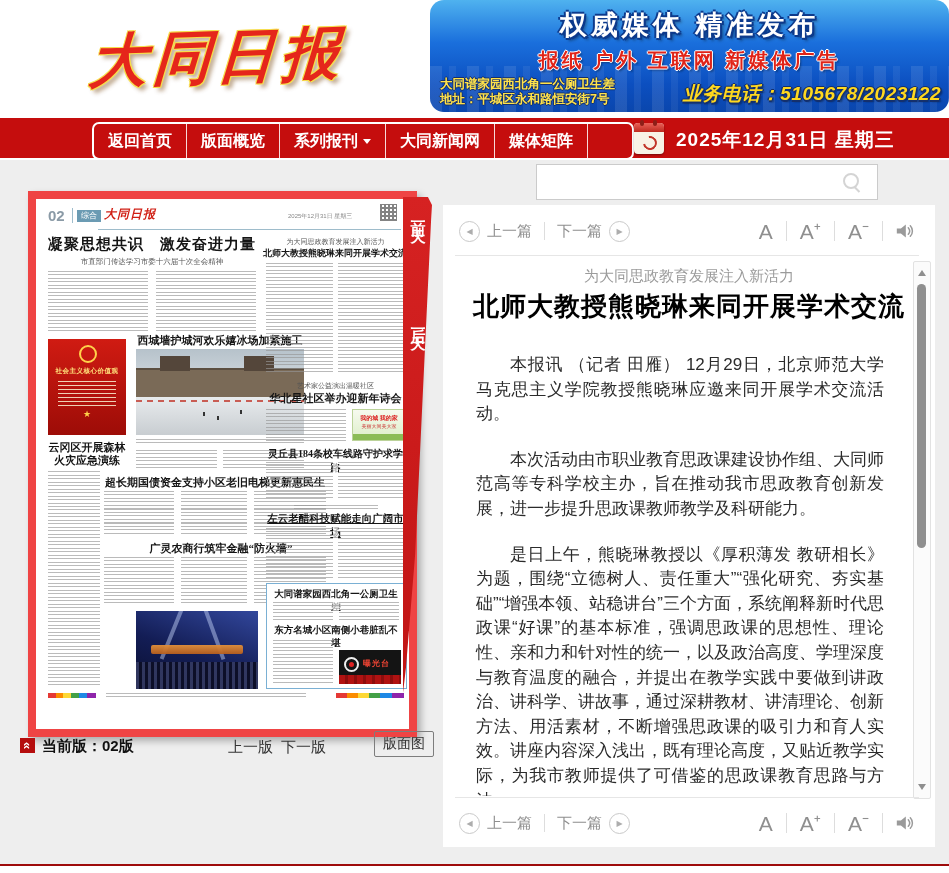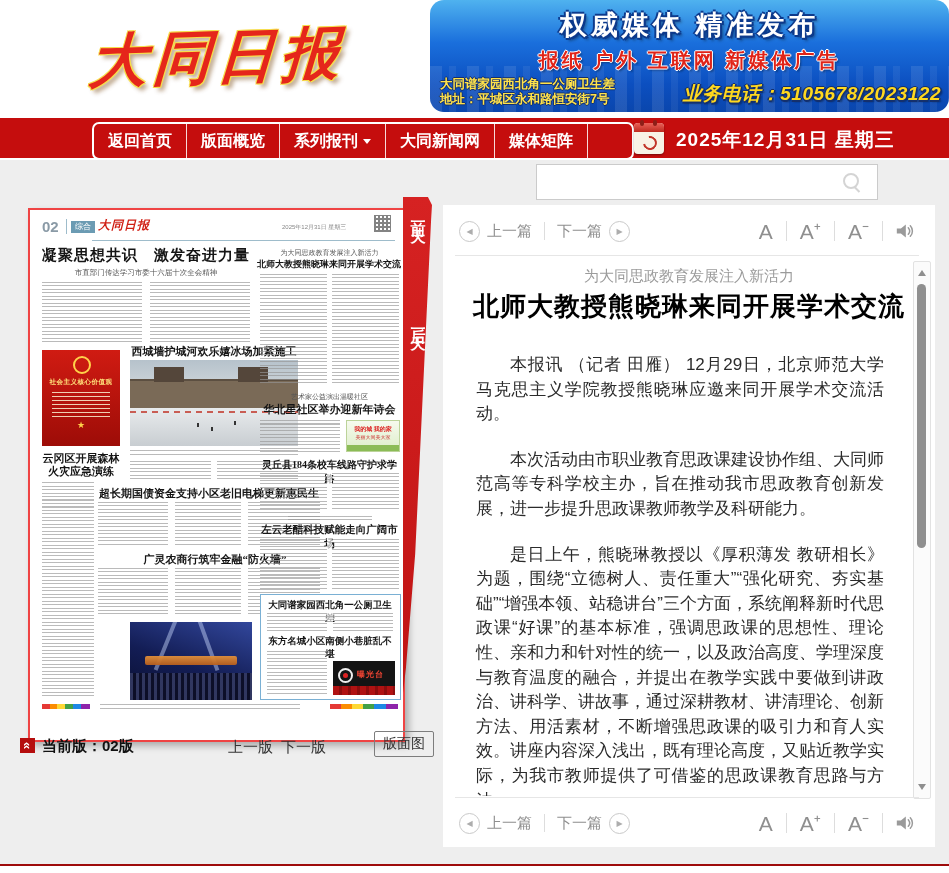--- a/index.html
+++ b/index.html
@@ -49,22 +49,22 @@
   .bottom-line{position:absolute;left:0;top:864px;width:100%;height:2px;background:#9e0b0b;}
 
   
   .search{position:absolute;left:536px;top:164px;width:340px;height:34px;background:#fff;border:1px solid #cbcbcb;}
   .search input{position:absolute;left:0;top:0;width:300px;height:100%;border:none;outline:none;
       background:transparent;padding:0 10px;font-size:15px;color:#333;}
   .mag{position:absolute;right:18px;top:8px;width:12px;height:12px;border:2px solid #d4d4d4;border-radius:50%;cursor:pointer;}
   .mag::after{content:"";position:absolute;left:11px;top:11px;width:2px;height:7px;background:#d4d4d4;transform:rotate(-45deg);}
 
   
-  .paper{position:absolute;left:28px;top:208px;width:373px;height:530px;background:#fff;
-      border:2px solid #ef4444;box-shadow:4px 4px 7px rgba(0,0,0,.28);cursor:pointer;}
+  .paper{position:absolute;left:28px;top:191px;width:373px;height:530px;background:#fff;
+      border:8px solid #ef4444;box-shadow:4px 4px 7px rgba(0,0,0,.28);cursor:pointer;}
   .mp{position:absolute;inset:0;font-family:"Liberation Serif",serif;color:#222;}
   .mp *{position:absolute;}
   .tx{background:repeating-linear-gradient(180deg,#969696 0,#969696 1px,transparent 1px,transparent 3.5px);opacity:.65;}
   .tx.g2{background:linear-gradient(90deg,transparent 0 48%,#fff 48% 52%,transparent 52%),
       repeating-linear-gradient(180deg,#969696 0,#969696 1px,transparent 1px,transparent 3.5px);}
   .tx.g3{background:linear-gradient(90deg,transparent 0 31.5%,#fff 31.5% 34.5%,transparent 34.5% 64.5%,#fff 64.5% 67.5%,transparent 67.5%),
       repeating-linear-gradient(180deg,#969696 0,#969696 1px,transparent 1px,transparent 3.5px);}
   .mh{font-weight:bold;color:#151515;text-align:center;font-family:"Liberation Serif",serif;}
   .mk{color:#555;text-align:center;font-family:"Liberation Sans",sans-serif;}
   .mp-rule{left:62px;right:8px;top:30px;height:1px;background:#9ebccb;}
@@ -280,21 +280,21 @@
       <div class="home-ad">
         <div class="home-ad-l1">我的城 我的家</div>
         <div class="home-ad-l2">美丽大同美大家</div>
         <div class="home-ad-grass"></div>
       </div>
 
       <div class="mh" style="left:230px;top:248px;width:139px;font-size:10px;">灵丘县184条校车线路守护求学路</div>
       <div class="tx g2" style="left:230px;top:263px;width:139px;height:38px;"></div>
 
       <div class="tx" style="left:258px;top:306px;width:84px;height:5px;"></div>
-      <div class="mh" style="left:230px;top:313px;width:139px;font-size:10.5px;">左云老醋科技赋能走向广阔市场</div>
+      <div class="mh" style="left:230px;top:313px;width:139px;font-size:10.5px;text-decoration:underline;">左云老醋科技赋能走向广阔市场</div>
       <div class="tx g2" style="left:230px;top:329px;width:139px;height:50px;"></div>
 
       <div class="bluebox">
         <div class="mh" style="left:5px;top:4px;width:128px;font-size:9.5px;">大同谱家园西北角一公厕卫生差</div>
         <div class="tx g2" style="left:6px;top:18px;width:126px;height:18px;"></div>
         <div class="mh" style="left:5px;top:40px;width:128px;font-size:9.5px;">东方名城小区南侧小巷脏乱不堪</div>
         <div class="tx" style="left:6px;top:56px;width:60px;height:44px;"></div>
         <div class="expose">
           <div class="expose-lens"></div>
           <div class="expose-label">曝光台</div>

